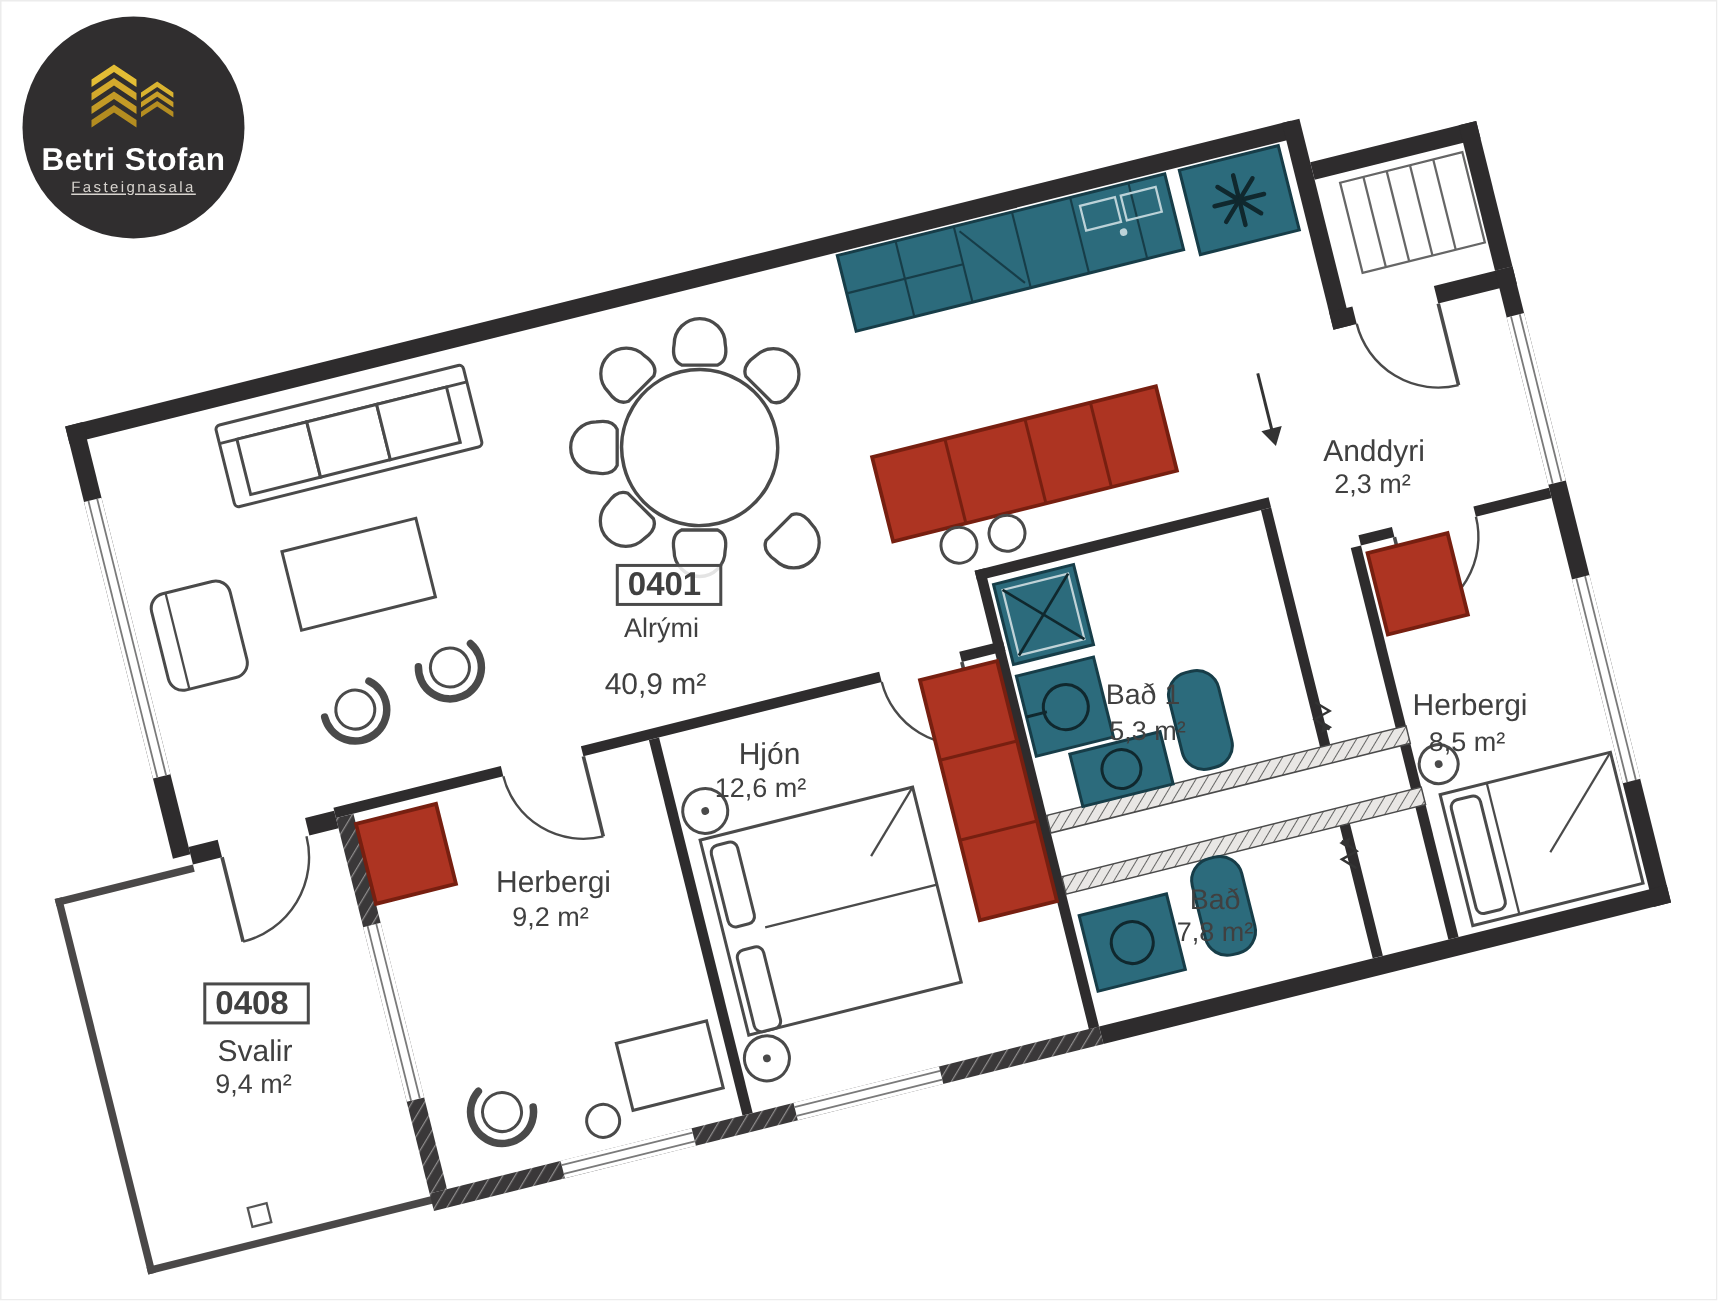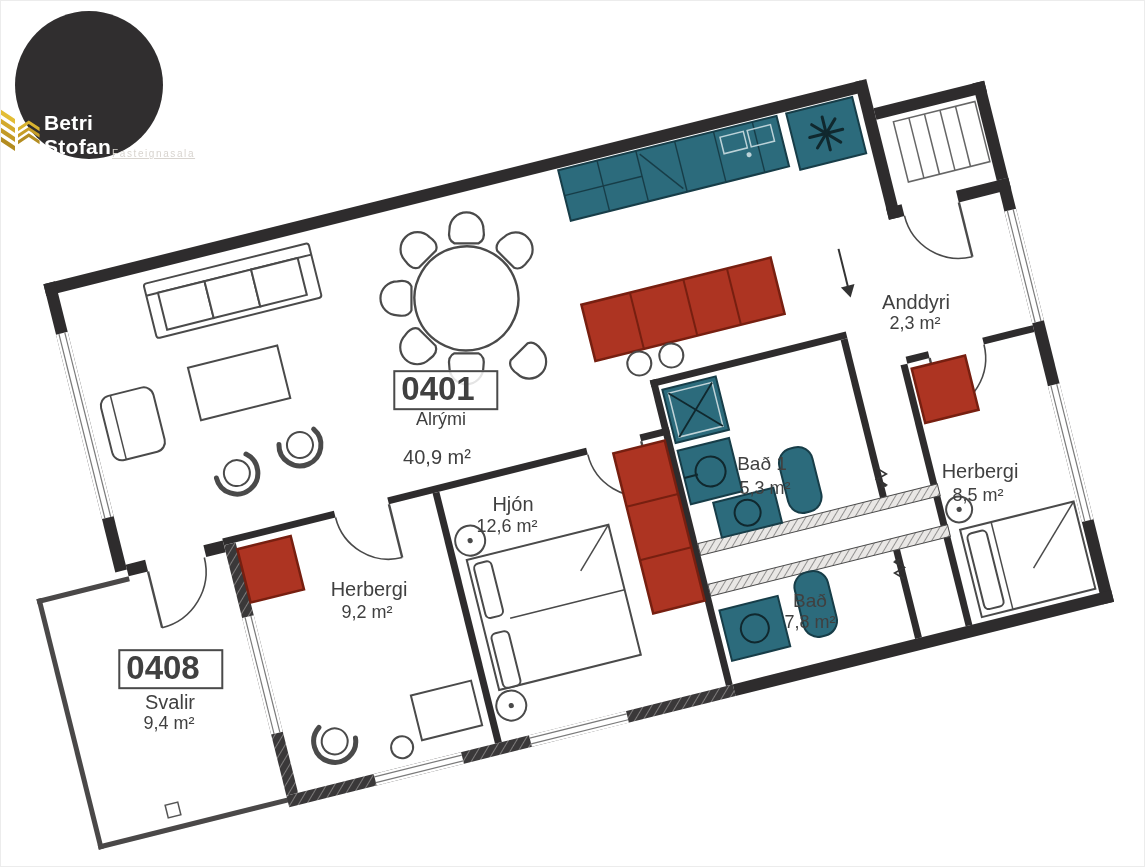--- a/index.html
+++ b/index.html
@@ -4,25 +4,25 @@
 <style>
   html,body{margin:0;padding:0;background:#fff;}
   .page{position:relative;width:1145px;height:867px;background:#fff;overflow:hidden;
         border:1px solid #ececec;box-sizing:border-box;}
   .plan-svg{position:absolute;left:0;top:0;}
   
   .lbl{position:absolute;transform:translate(-50%,-50%);
        font-family:Liberation Sans, sans-serif;color:#404040;white-space:nowrap;line-height:1.05;}
   .lbl.name{font-size:20px;}
   .lbl.area{font-size:18px;}
-  .lbl.unitbox{border:2px solid #4a4a4a;padding:0 22px 1px 6px;font-size:33px;
+  .lbl.unitbox{border:2px solid #4a4a4a;padding:0 12px 1px 6px;font-size:22px;
                font-weight:600;background:rgba(255,255,255,.85);}
   
   .logo{position:absolute;left:14px;top:10px;width:148px;height:148px;border-radius:50%;
-        background:#302e2f;display:flex;flex-direction:row;align-items:flex-end;
+        background:#302e2f;display:flex;flex-direction:column;align-items:center;
         justify-content:center;gap:1px;}
   .logo-title{font-family:"Liberation Sans",sans-serif;font-weight:bold;font-size:21px;
               color:#ffffff;letter-spacing:.3px;}
   .logo-sub{font-family:"Liberation Sans",sans-serif;font-size:10px;letter-spacing:1.6px;
             color:#d8d4cf;text-decoration:underline;}
   .logo-icon{margin-bottom:3px;}
 </style>
 </head>
 <body>
 

